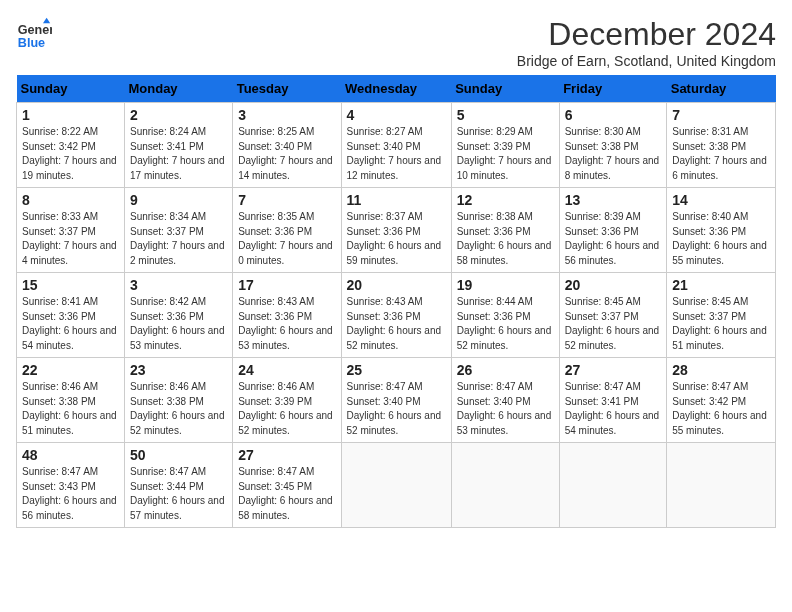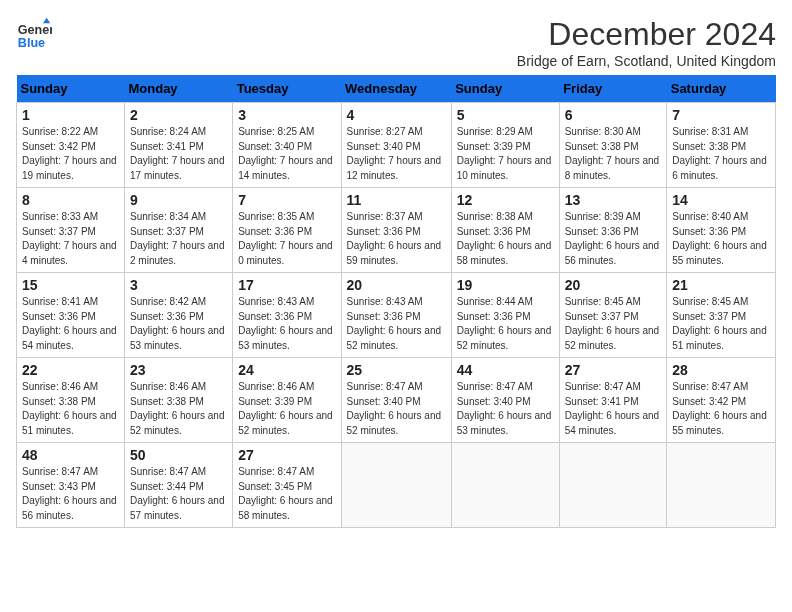--- a/index.html
+++ b/index.html
@@ -205,21 +205,21 @@
         </td>
         <td>
           <span class="day-number">24</span>
           <div class="day-info">Sunrise: 8:46 AM<br>Sunset: 3:39 PM<br>Daylight: 6 hours and 52 minutes.</div>
         </td>
         <td>
           <span class="day-number">25</span>
           <div class="day-info">Sunrise: 8:47 AM<br>Sunset: 3:40 PM<br>Daylight: 6 hours and 52 minutes.</div>
         </td>
         <td>
-          <span class="day-number">44</span>
+          <span class="day-number">26</span>
           <div class="day-info">Sunrise: 8:47 AM<br>Sunset: 3:40 PM<br>Daylight: 6 hours and 53 minutes.</div>
         </td>
         <td>
           <span class="day-number">27</span>
           <div class="day-info">Sunrise: 8:47 AM<br>Sunset: 3:41 PM<br>Daylight: 6 hours and 54 minutes.</div>
         </td>
         <td>
           <span class="day-number">28</span>
           <div class="day-info">Sunrise: 8:47 AM<br>Sunset: 3:42 PM<br>Daylight: 6 hours and 55 minutes.</div>
         </td>

